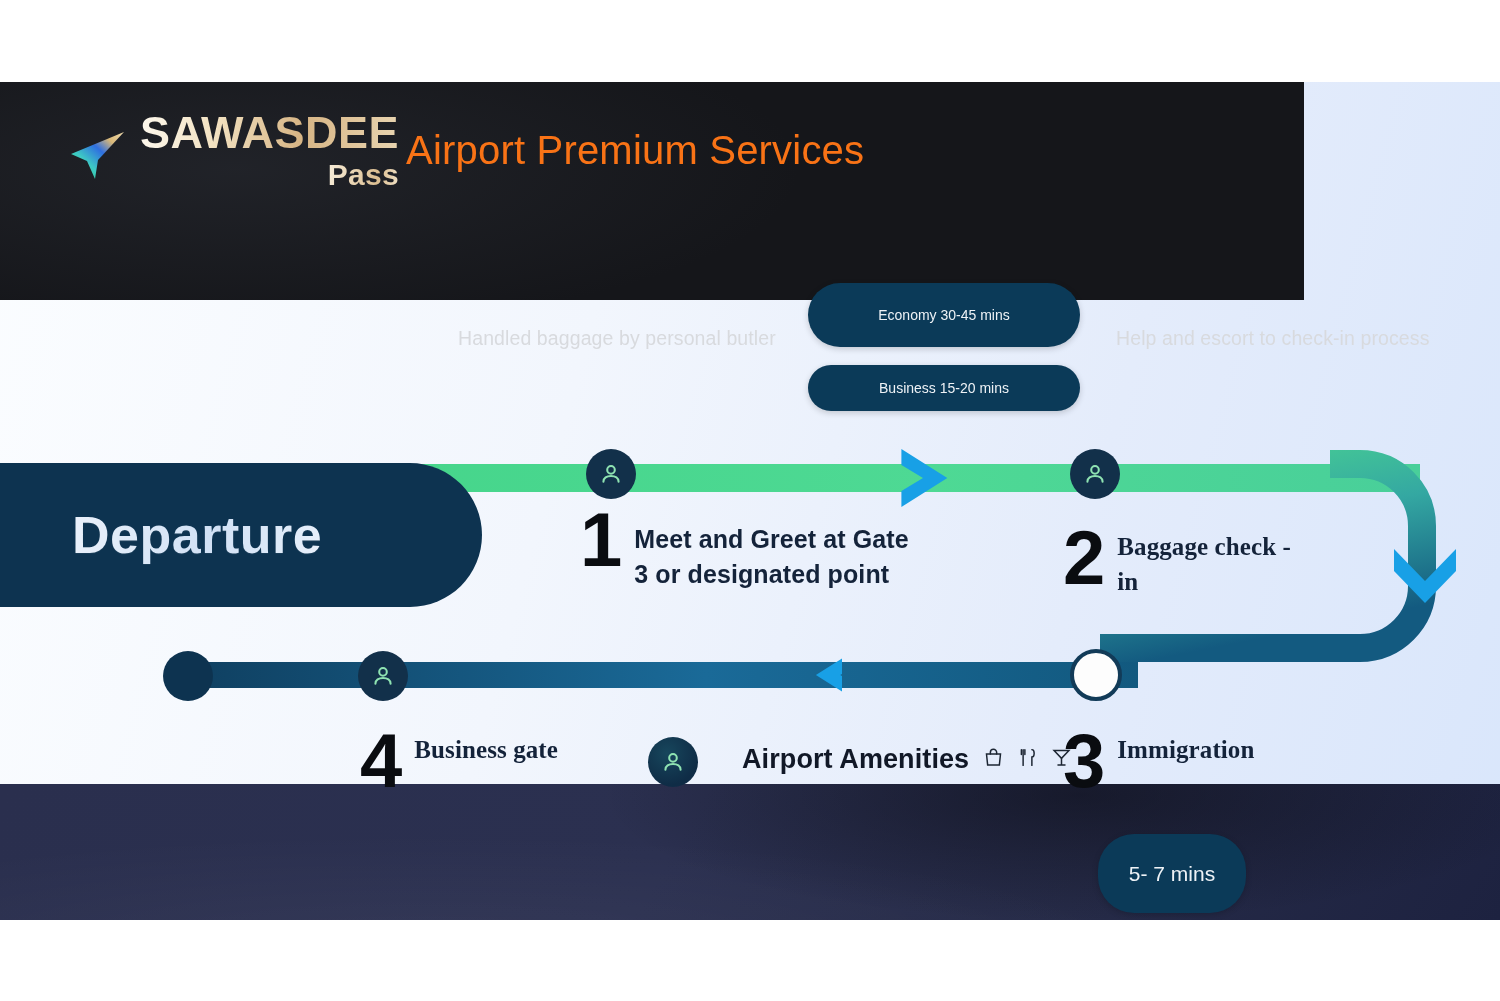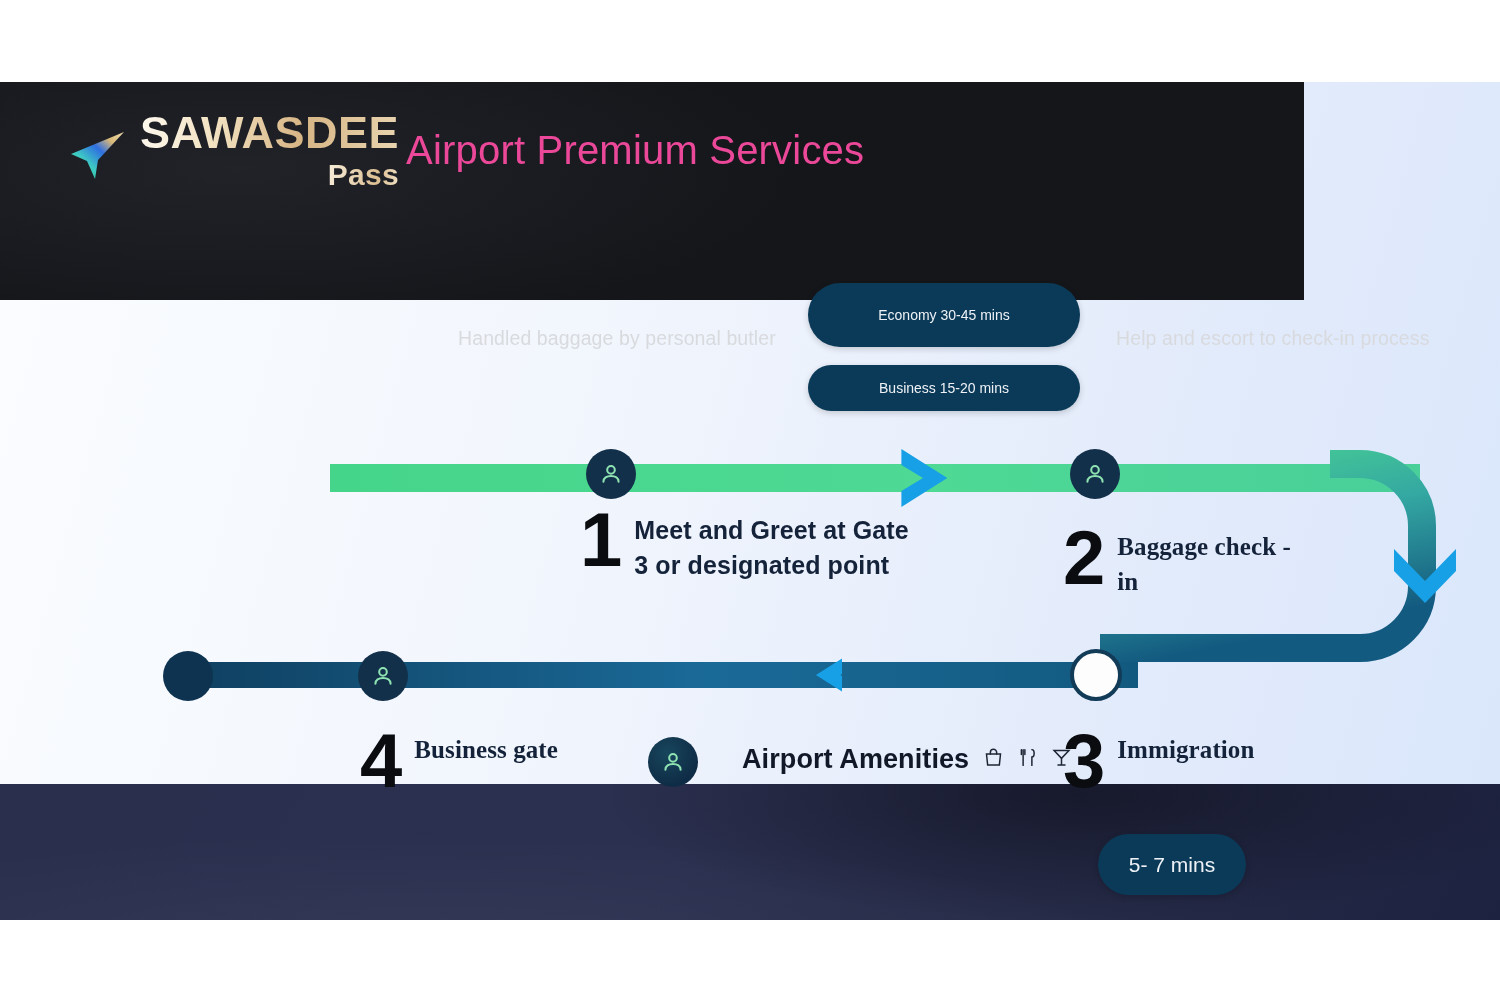--- a/index.html
+++ b/index.html
@@ -14,32 +14,32 @@
      background:radial-gradient(ellipse 70% 120% at 18% 40%, rgba(60,64,74,.30), rgba(0,0,0,0) 62%);}
   .logo-wrap{position:absolute;left:68px;top:28px;display:flex;align-items:flex-end;}
   .logo-mark{width:60px;height:56px;position:relative;flex:0 0 auto;margin-right:12px;margin-bottom:8px;}
   .logo-text{display:flex;flex-direction:column;align-items:flex-end;line-height:1;}
   .brand{font-size:45px;font-weight:bold;letter-spacing:.5px;
      background:linear-gradient(95deg,#fdf8ee 0%,#f3e3c3 28%,#d7b585 62%,#e8d4b0 100%);
      -webkit-background-clip:text;background-clip:text;color:transparent;}
   .brand-sub{font-size:30px;font-weight:bold;margin-top:5px;letter-spacing:.3px;
      background:linear-gradient(95deg,#f6ecd8 0%,#dcbe91 70%,#efe0c5 100%);
      -webkit-background-clip:text;background-clip:text;color:transparent;}
-  .hdr-title{position:absolute;left:406px;top:46px;font-size:40px;color:#ec4899;font-weight:normal;letter-spacing:.2px;}
+  .hdr-title{position:absolute;left:406px;top:46px;font-size:40px;color:#f97316;font-weight:normal;letter-spacing:.2px;}
 
   .cap{position:absolute;font-size:19.5px;color:#d8dade;letter-spacing:.1px;white-space:nowrap;}
   .cap-left{left:458px;top:245px;}
   .cap-right{left:1116px;top:245px;}
 
   .pill{position:absolute;background:#0b3a58;color:#eef2f6;border-radius:36px;
         font-size:14px;display:flex;align-items:center;justify-content:center;white-space:nowrap;
         box-shadow:0 2px 6px rgba(0,0,0,.18);z-index:6;}
   .pill-eco{left:808px;top:201px;width:272px;height:64px;}
   .pill-biz{left:808px;top:283px;width:272px;height:46px;}
-  .pill-imm{left:1098px;top:752px;width:148px;height:61px;font-size:21px;}
+  .pill-imm{left:1098px;top:752px;width:148px;height:79px;font-size:21px;}
 
   
   .footer{position:absolute;left:0;top:702px;width:1500px;height:136px;overflow:hidden;
      background:linear-gradient(120deg,#2a2f4e 0%,#2b3050 45%,#262b48 72%,#1d2240 100%);}
   .footer-haze{position:absolute;inset:0;
      background:radial-gradient(ellipse 55% 160% at 72% 8%, rgba(10,11,20,.55), rgba(0,0,0,0) 58%),
                 radial-gradient(ellipse 80% 140% at 28% 120%, rgba(255,255,255,.045), rgba(0,0,0,0) 60%);}
 
   
   .flow{position:absolute;left:0;top:282px;width:1500px;height:430px;}
@@ -58,21 +58,21 @@
   .node.n2{left:1070px;top:367px;}
   .node.n4{left:358px;top:569px;}
   .node-am{position:absolute;left:648px;top:655px;width:50px;height:50px;border-radius:50%;
      background:radial-gradient(circle at 38% 32%, #17465c, #0f2c46 70%);display:flex;align-items:center;justify-content:center;z-index:5;}
   .dot-end{position:absolute;left:163px;top:569px;width:50px;height:50px;border-radius:50%;background:#0d3350;z-index:5;}
   .ring{position:absolute;left:1070px;top:567px;width:52px;height:52px;border-radius:50%;
      background:#fdfdfd;border:4px solid #123b58;box-sizing:border-box;z-index:5;}
 
   .step{position:absolute;display:flex;align-items:flex-start;z-index:4;}
   .step .num{font-size:76px;font-weight:bold;color:#0a0c10;line-height:.9;letter-spacing:-2px;}
-  .step .txt{font-size:25px;font-weight:bold;color:#14233a;line-height:1.38;margin-left:14px;margin-top:7px;letter-spacing:.1px;}
+  .step .txt{font-size:25px;font-weight:bold;color:#14233a;line-height:1.38;margin-left:14px;margin-top:16px;letter-spacing:.1px;}
   .s1{left:580px;top:424px;}
   .s2{left:1063px;top:442px;}
   .s3{left:1063px;top:645px;}
   .s4{left:360px;top:645px;}
   .s2 .txt,.s3 .txt,.s4 .txt{margin-top:6px;font-family:Liberation Serif, serif;}
 
   .amen{position:absolute;left:742px;top:662px;display:flex;align-items:center;z-index:4;}
   .amen .label{font-size:27px;font-weight:bold;color:#111827;letter-spacing:.1px;}
   .amen .icos{display:flex;align-items:center;margin-left:14px;gap:13px;color:#1d2633;}
 
@@ -154,20 +154,23 @@
           <path d="M4 10 L35 42 L66 10 L66 32 L35 64 L4 32 Z" fill="#18a0e6"></path>
         </svg>
     </div>
     <div class="chev" style="left:778px;top:280px;">
       <svg width="64" height="62" viewBox="0 0 64 62">
           <path d="M60 2 L26 31 L60 60 L60 44 L44 31 L60 18 Z" fill="#18a0e6" transform="translate(-8,0) scale(1.35,1) translate(8,0)"></path>
         </svg>
     </div>
   </div>
 
+  <div class="dep-badge">
+    <span>Departure</span>
+  </div>
 
   <div class="node n1">
     <svg width="26" height="26" viewBox="0 0 24 24" fill="none" stroke="#8fe3b2" stroke-width="1.9" stroke-linecap="round">
       <circle cx="12" cy="8.2" r="3.5"></circle>
         <path d="M5 19.2c0-3.6 3.1-5.4 7-5.4s7 1.8 7 5.4"></path>
       </svg>
   </div>
   <div class="node n2">
     <svg width="26" height="26" viewBox="0 0 24 24" fill="none" stroke="#8fe3b2" stroke-width="1.9" stroke-linecap="round">
       <circle cx="12" cy="8.2" r="3.5"></circle>

